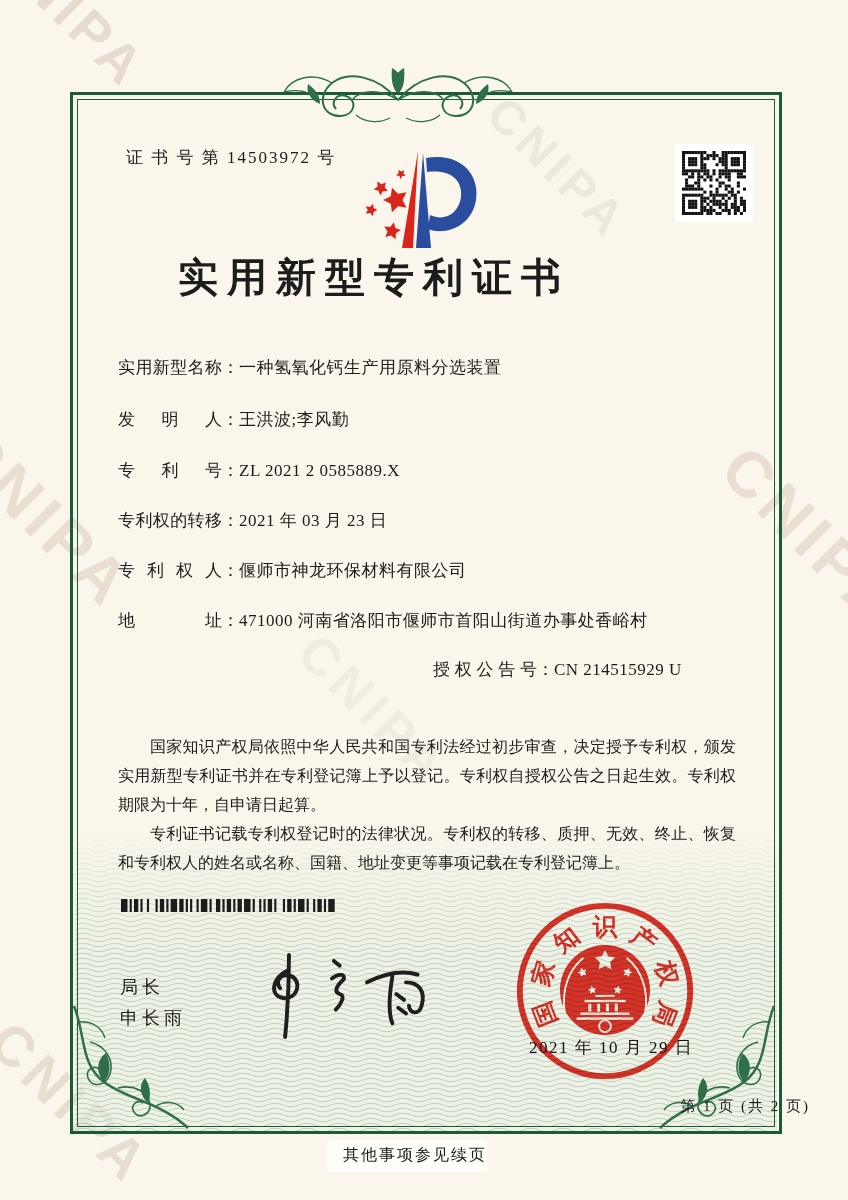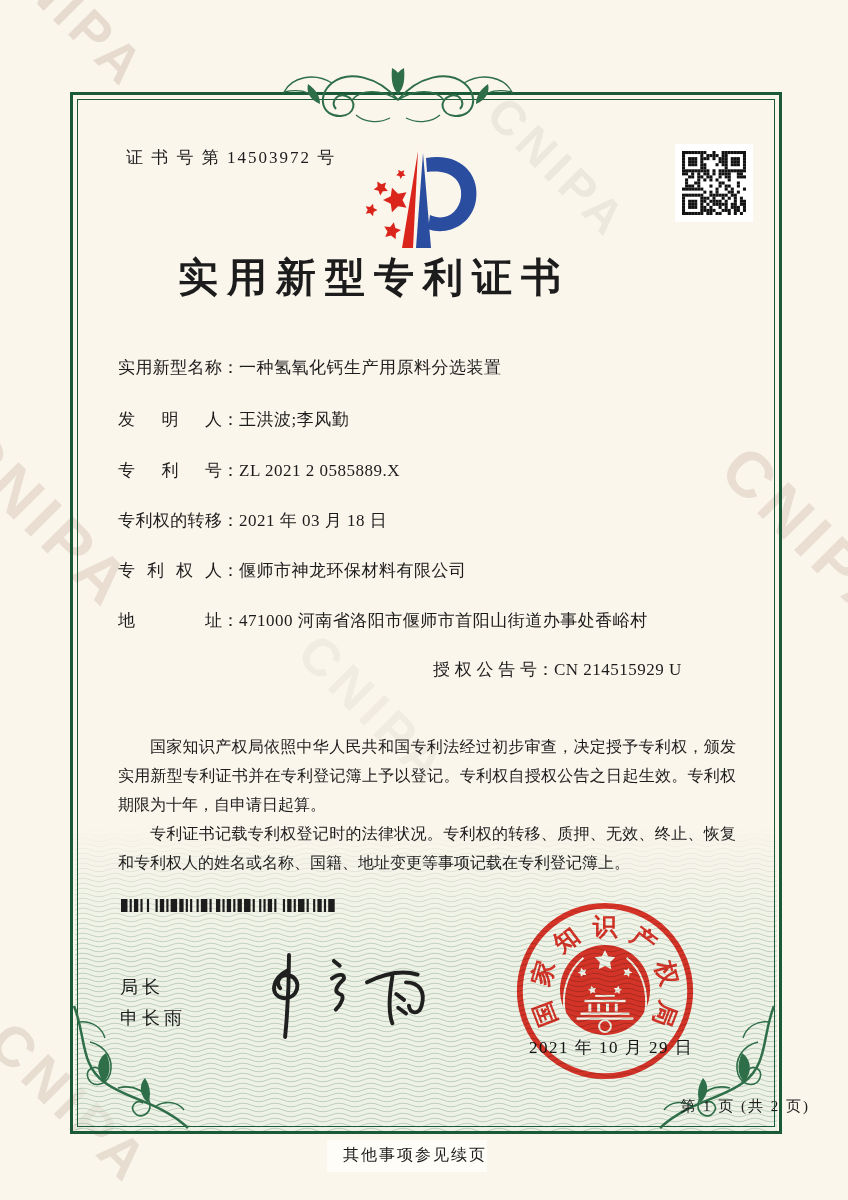--- a/index.html
+++ b/index.html
@@ -360,21 +360,21 @@
   <div class="frow" style="top:356px">
     <span class="flabel">实用新型名称</span><span class="fcolon">：</span><span class="fval">一种氢氧化钙生产用原料分选装置</span>
   </div>
   <div class="frow" style="top:408px">
     <span class="flabel">发明人</span><span class="fcolon">：</span><span class="fval">王洪波;李风勤</span>
   </div>
   <div class="frow" style="top:459px">
     <span class="flabel">专利号</span><span class="fcolon">：</span><span class="fval">ZL 2021 2 0585889.X</span>
   </div>
   <div class="frow" style="top:509px">
-    <span class="flabel">专利权的转移</span><span class="fcolon">：</span><span class="fval">2021 年 03 月 18 日</span>
+    <span class="flabel">专利权的转移</span><span class="fcolon">：</span><span class="fval">2021 年 03 月 23 日</span>
   </div>
   <div class="frow" style="top:559px">
     <span class="flabel">专利权人</span><span class="fcolon">：</span><span class="fval">偃师市神龙环保材料有限公司</span>
   </div>
   <div class="frow" style="top:609px">
     <span class="flabel">地址</span><span class="fcolon">：</span><span class="fval">471000 河南省洛阳市偃师市首阳山街道办事处香峪村</span>
   </div>
   <div class="frow2" style="top:658px">
     <span class="flabel">授权公告号</span><span class="fcolon">：</span><span class="fval">CN 214515929 U</span>
   </div>

